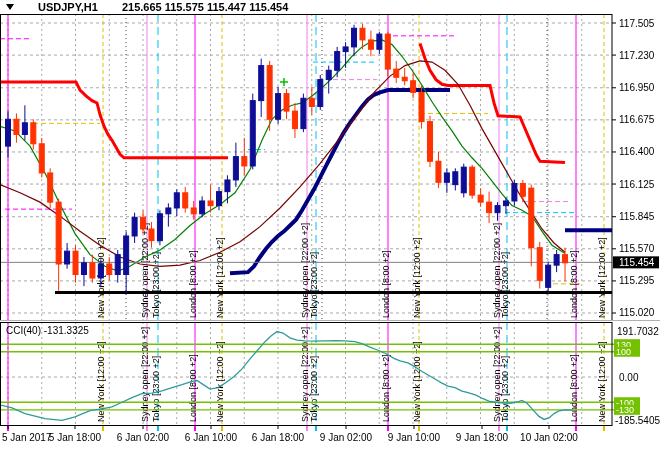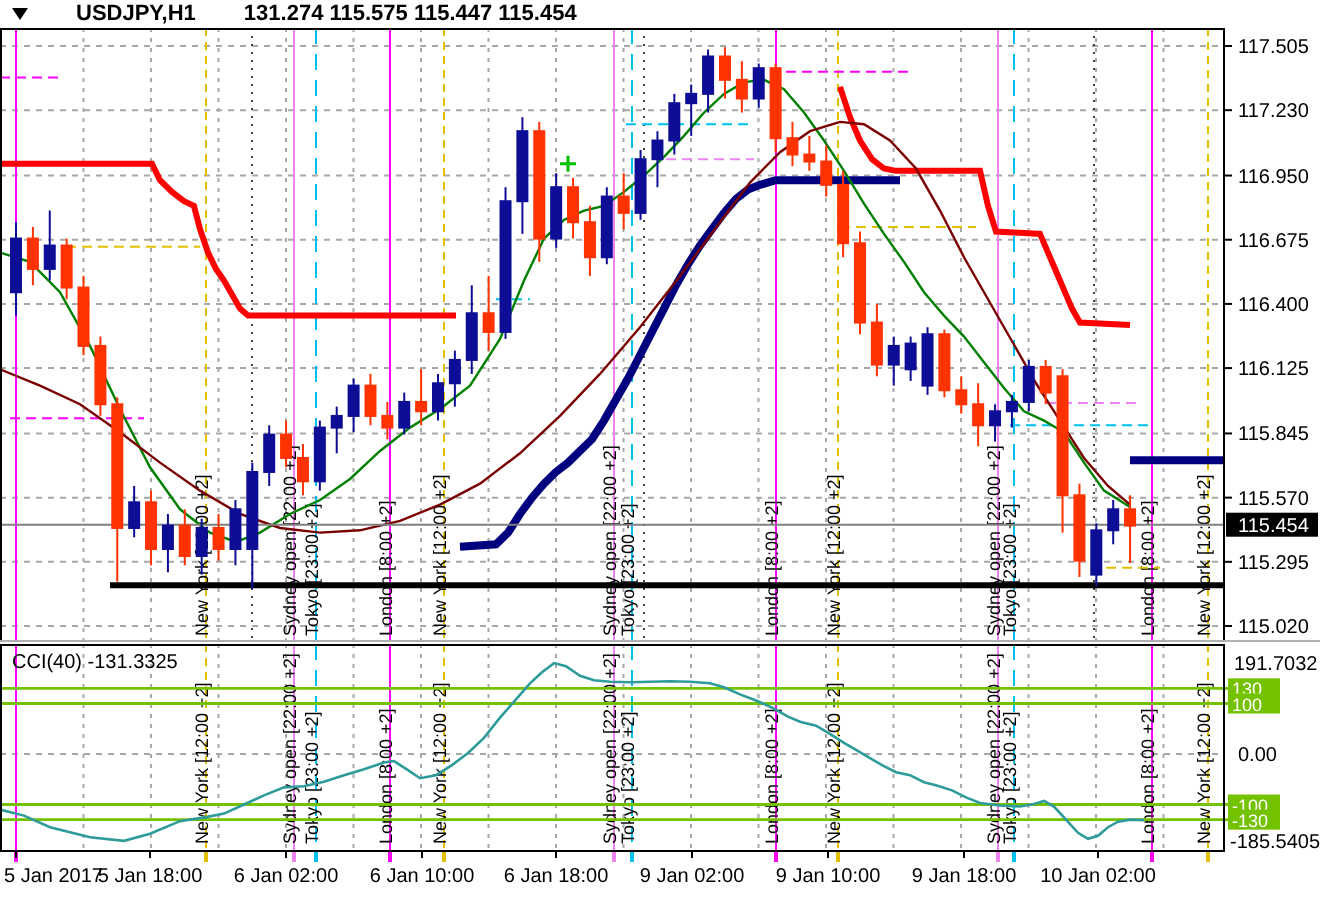--- a/index.html
+++ b/index.html
@@ -14,21 +14,21 @@
   svg{position:absolute;left:0;top:0;}
   text{font-family:"Liberation Sans",sans-serif;}
 </style>
 </head>
 <body>
 
 <div id="app">
   <div id="titlebar">
     <span id="title-arrow"></span>
     <span id="title-symbol">USDJPY,H1</span>
-    <span id="title-quotes">131.274 115.575 115.447 115.454</span>
+    <span id="title-quotes">215.665 115.575 115.447 115.454</span>
   </div>
   <svg id="chart-svg" width="660" height="450" viewBox="0 0 660 450">
       <g>
         <line x1="8" y1="14" x2="8" y2="320" stroke="#a8a8a8" stroke-width="1" stroke-dasharray="2,3"></line>
         <line x1="8" y1="322" x2="8" y2="425" stroke="#a8a8a8" stroke-width="1" stroke-dasharray="2,3"></line>
         <line x1="41.75" y1="14" x2="41.75" y2="320" stroke="#a8a8a8" stroke-width="1" stroke-dasharray="2,3"></line>
         <line x1="41.75" y1="322" x2="41.75" y2="425" stroke="#a8a8a8" stroke-width="1" stroke-dasharray="2,3"></line>
         <line x1="75.5" y1="14" x2="75.5" y2="320" stroke="#a8a8a8" stroke-width="1" stroke-dasharray="2,3"></line>
         <line x1="75.5" y1="322" x2="75.5" y2="425" stroke="#a8a8a8" stroke-width="1" stroke-dasharray="2,3"></line>
         <line x1="109.25" y1="14" x2="109.25" y2="320" stroke="#a8a8a8" stroke-width="1" stroke-dasharray="2,3"></line>

